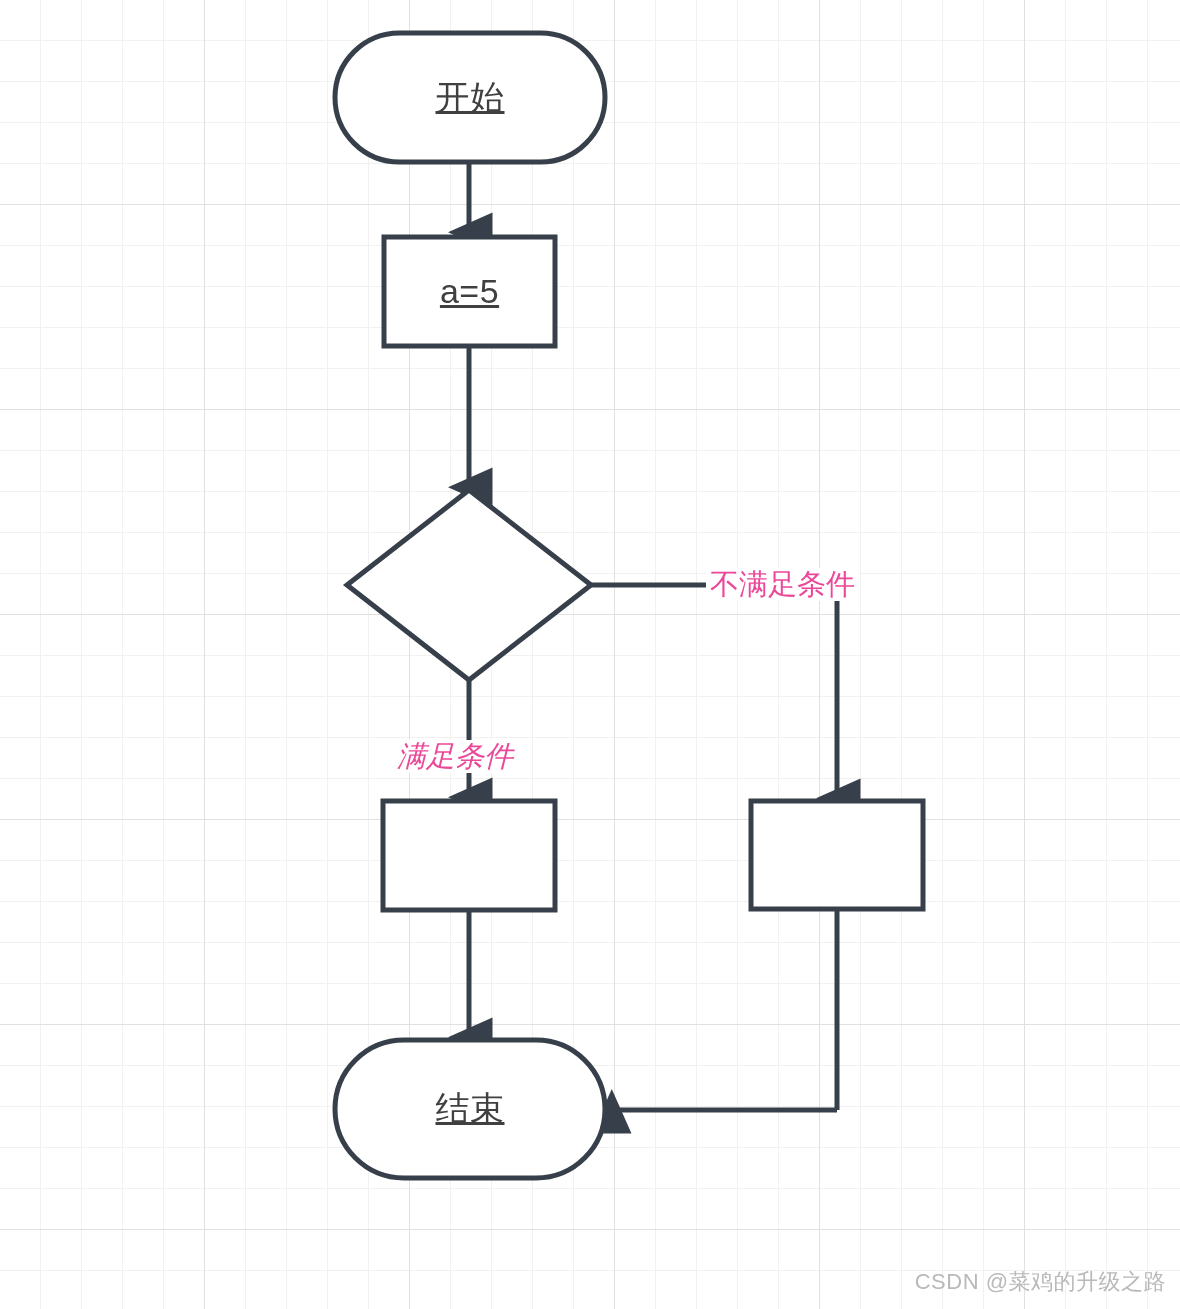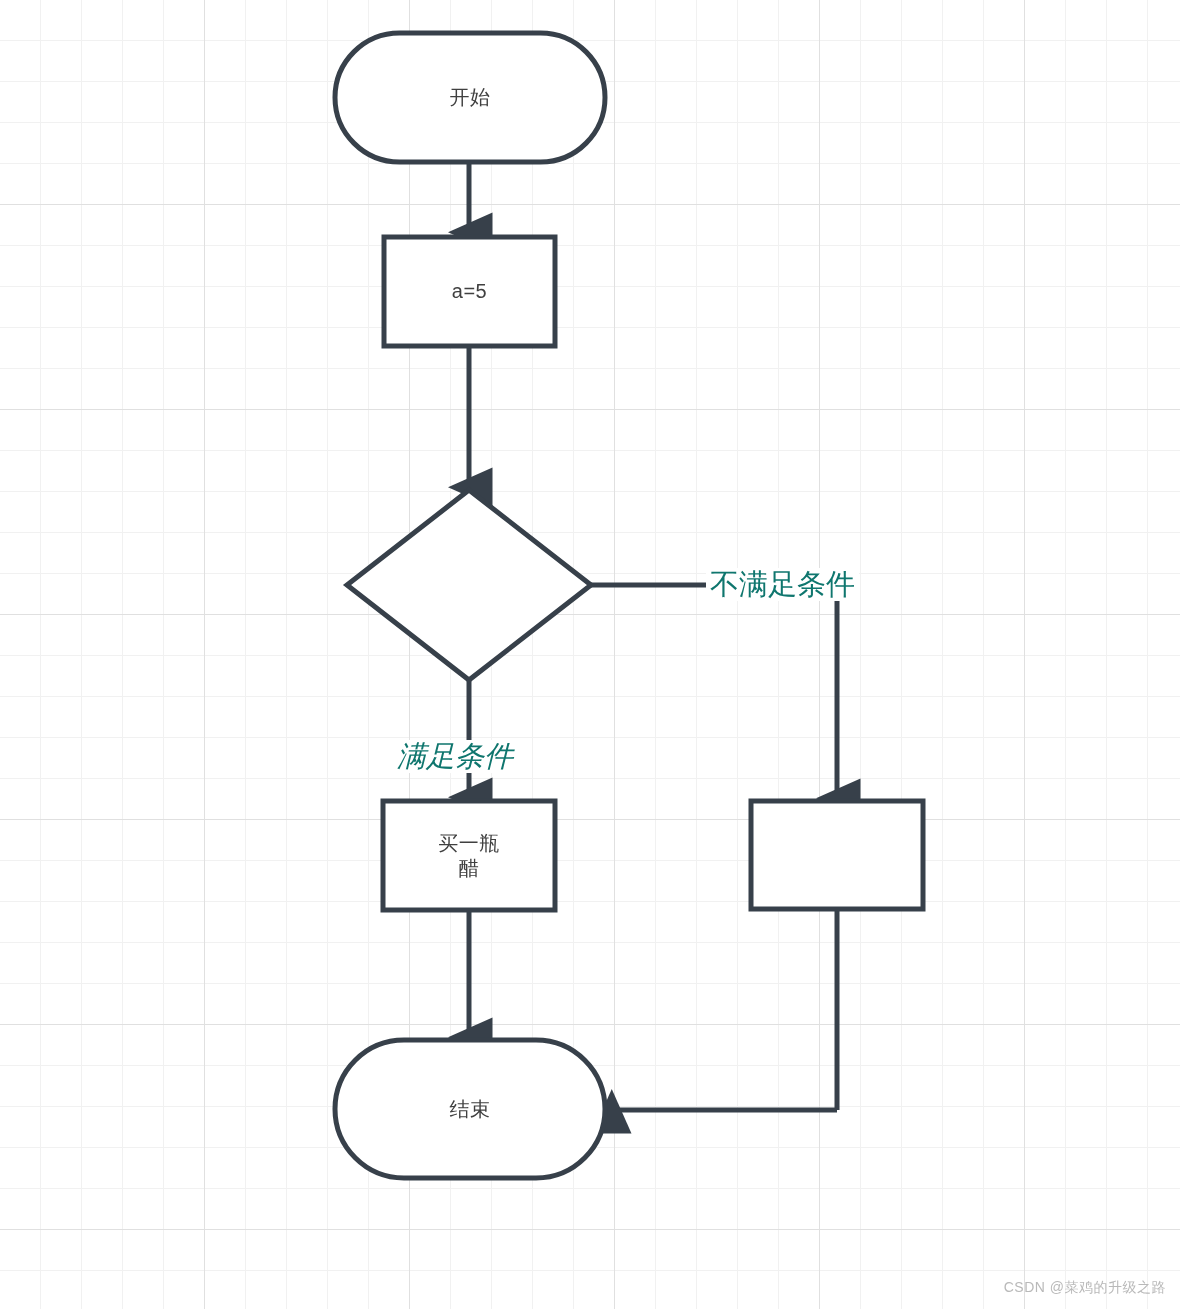--- a/index.html
+++ b/index.html
@@ -35,43 +35,44 @@
     left: 0;
     top: 0;
     width: 1180px;
     height: 1309px;
   }
   .node-label {
     position: absolute;
     display: flex;
     align-items: center;
     justify-content: center;
-    text-align: center;
+    text-align: left;
     color: #404040;
-    font-size: 20px;
+    font-size: 34px;
     line-height: 1.22;
     letter-spacing: 0.5px;
     pointer-events: none;
     white-space: pre-line;
+    text-decoration: underline;
   }
   .edge-label {
     position: absolute;
-    color: #0f766e;
+    color: #ec4899;
     font-size: 29px;
     line-height: 1;
     background: #ffffff;
     padding: 2px 4px;
     white-space: nowrap;
   }
   #watermark {
     position: absolute;
     right: 14px;
     bottom: 12px;
     color: #b9b9b9;
-    font-size: 14px;
+    font-size: 22px;
     letter-spacing: 0.5px;
     white-space: nowrap;
   }
 </style>
 </head>
 <body>
 
 <div id="canvas">
 
   <svg id="flow-svg" viewBox="0 0 1180 1309" xmlns="http://www.w3.org/2000/svg">
@@ -114,22 +115,20 @@
 
       <rect x="335" y="1040" width="270" height="138" rx="69" ry="69" fill="#ffffff" stroke="#37404a" stroke-width="5"></rect>
     </g>
   </svg>
 
   <div class="node-label" style="left:335px; top:33px; width:270px; height:129px;">开始</div>
 
   <div class="node-label" style="left:384px; top:237px; width:171px; height:109px;">a=5</div>
 
 
-  <div class="node-label" style="left:383px; top:801px; width:172px; height:109px;">买一瓶
-醋</div>
 
 
   <div class="node-label" style="left:335px; top:1040px; width:270px; height:138px;">结束</div>
 
   <div class="edge-label" style="left:706px; top:568px;">不满足条件</div>
 
   <div class="edge-label" style="left:393px; top:740px;font-style:italic;">满足条件</div>
 
   <div id="watermark">CSDN @菜鸡的升级之路</div>
 

